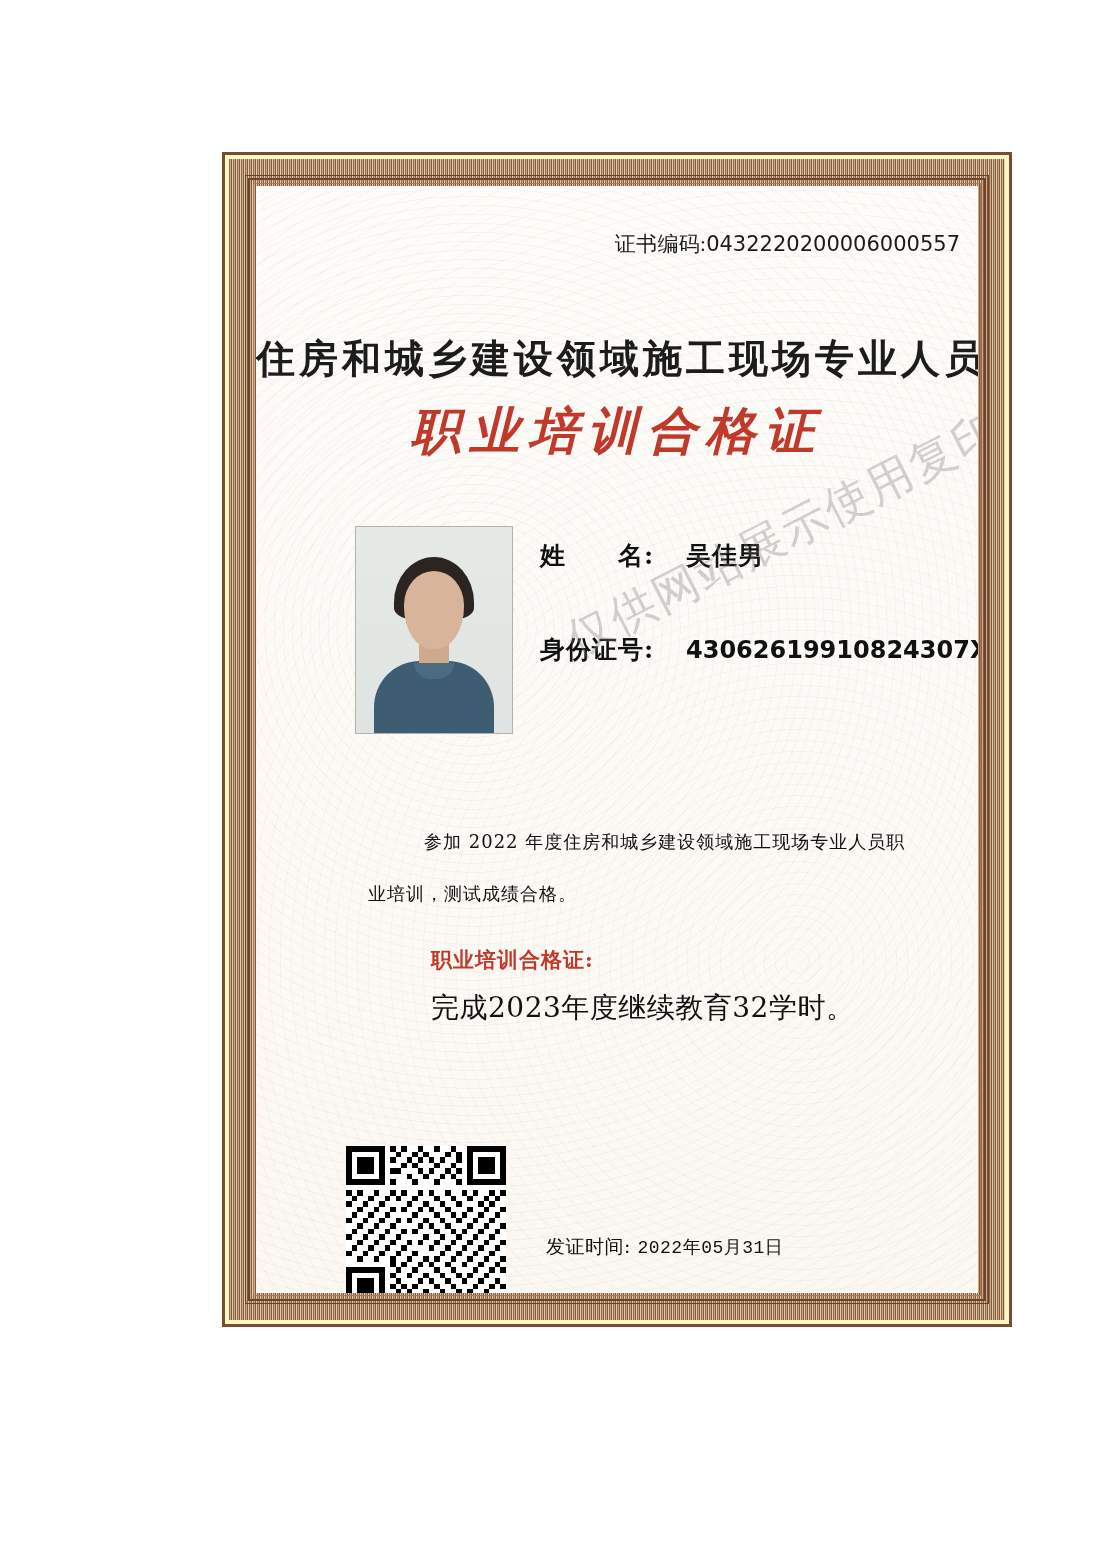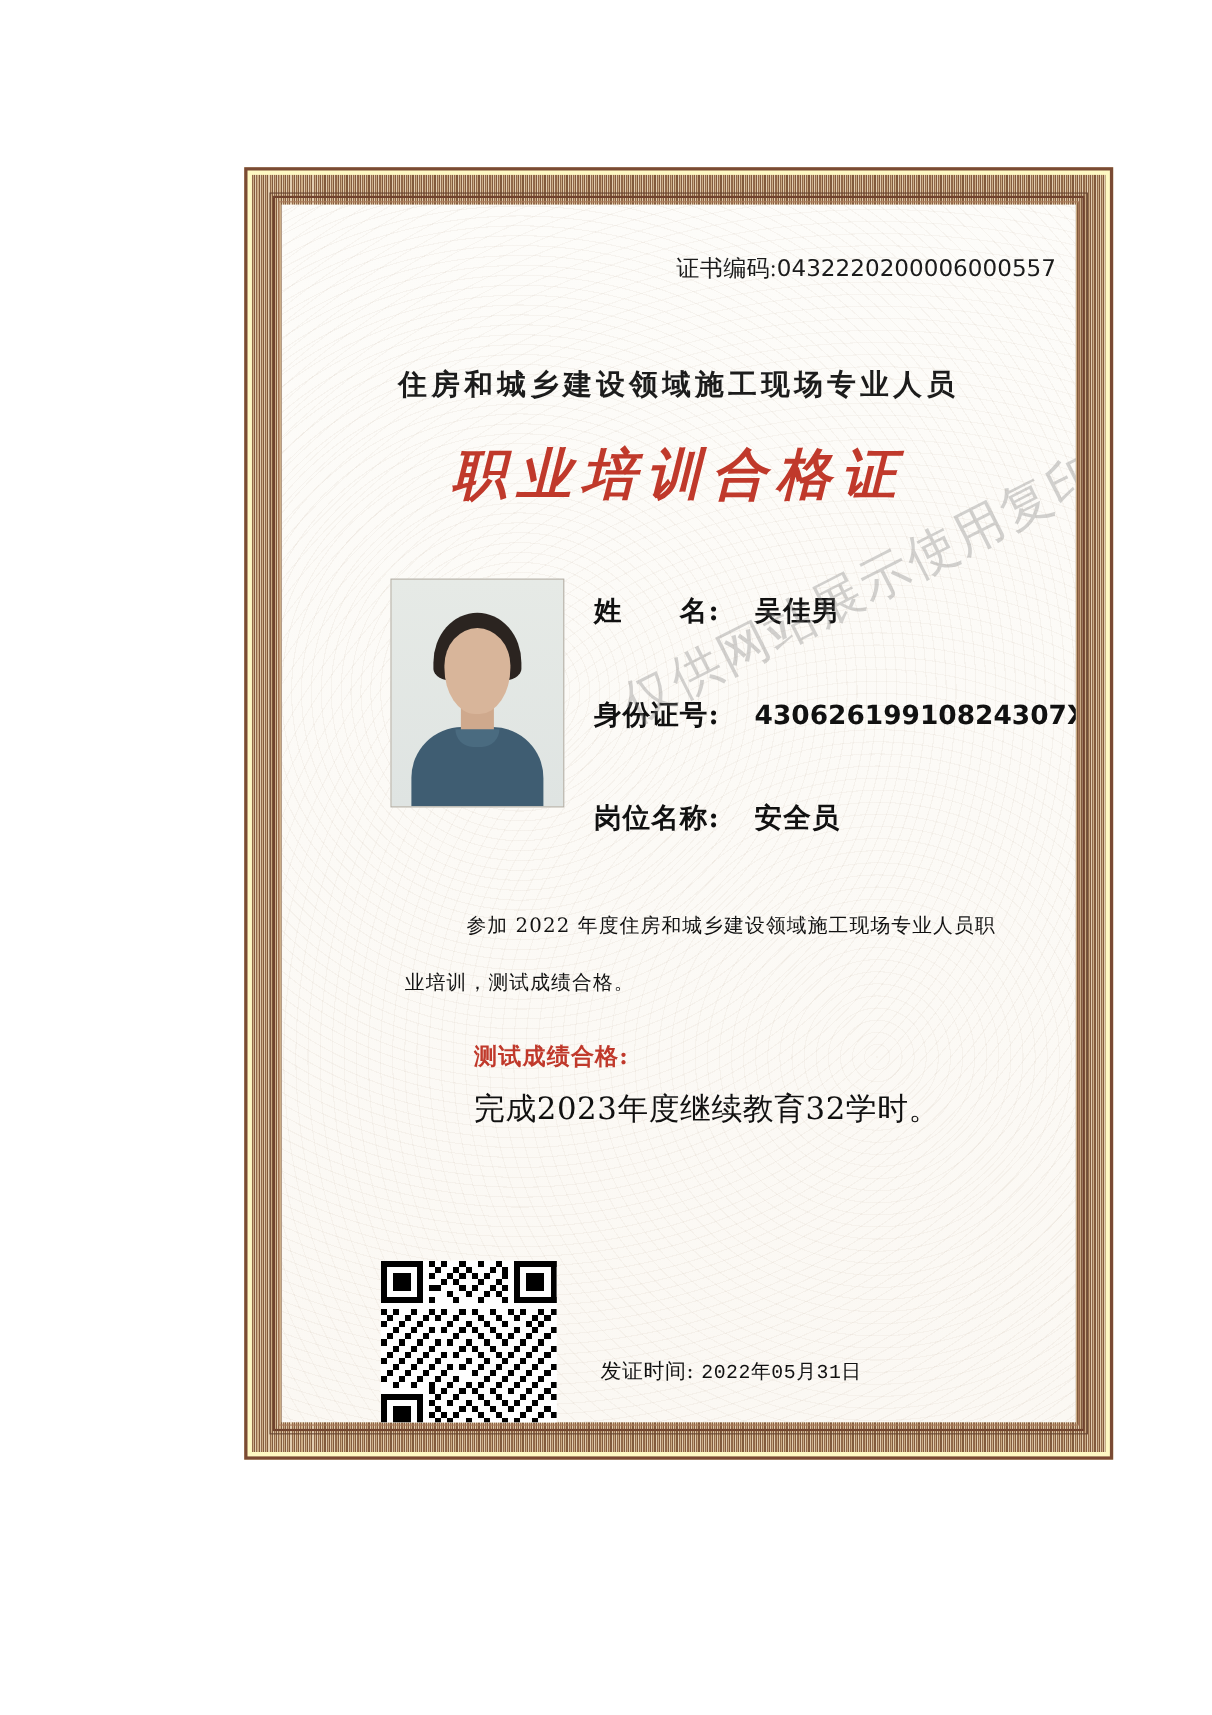--- a/index.html
+++ b/index.html
@@ -105,21 +105,21 @@
     font-family: "DejaVu Sans", sans-serif;
     font-size: 21px;
     letter-spacing: 0px;
   }
 
   .title-main {
     position: absolute;
     left: 0; right: 0;
     top: 146px;
     text-align: center;
-    font-size: 26px;
+    font-size: 39px;
     font-weight: bold;
     color: #1c1c1c;
     letter-spacing: 4px;
     font-family: "DejaVu Serif", serif;
     white-space: nowrap;
   }
   .title-sub {
     position: absolute;
     left: 0; right: 0;
     top: 212px;
@@ -323,27 +323,24 @@
     </div>
 
     <div class="field field-name">
       <span class="label label-spaced">姓　　名:</span><span class="value">吴佳男</span>
     </div>
 
     <div class="field field-id">
       <span class="label label-spaced">身份证号:</span><span class="value mono">43062619910824307X</span>
     </div>
 
-    <div class="field field-post">
-      <span class="label label-spaced">岗位名称:</span><span class="value">安全员</span>
-    </div>
 
     <div class="body-text">参加 2022 年度住房和城乡建设领域施工现场专业人员职业培训，测试成绩合格。</div>
 
-    <div class="edu-title">测试成绩合格:</div>
+    <div class="edu-title">职业培训合格证:</div>
     <div class="edu-line">完成2023年度继续教育32学时。</div>
 
     <div class="qr">
       <svg width="160" height="160" viewBox="0 0 29 29" shape-rendering="crispEdges">
         <rect width="29" height="29" fill="#ffffff"></rect>
         <g fill="#000000">
           <rect x="0" y="0" width="7" height="1"></rect>
             <rect x="0" y="6" width="7" height="1"></rect>
           <rect x="0" y="0" width="1" height="7"></rect>
             <rect x="6" y="0" width="1" height="7"></rect>

